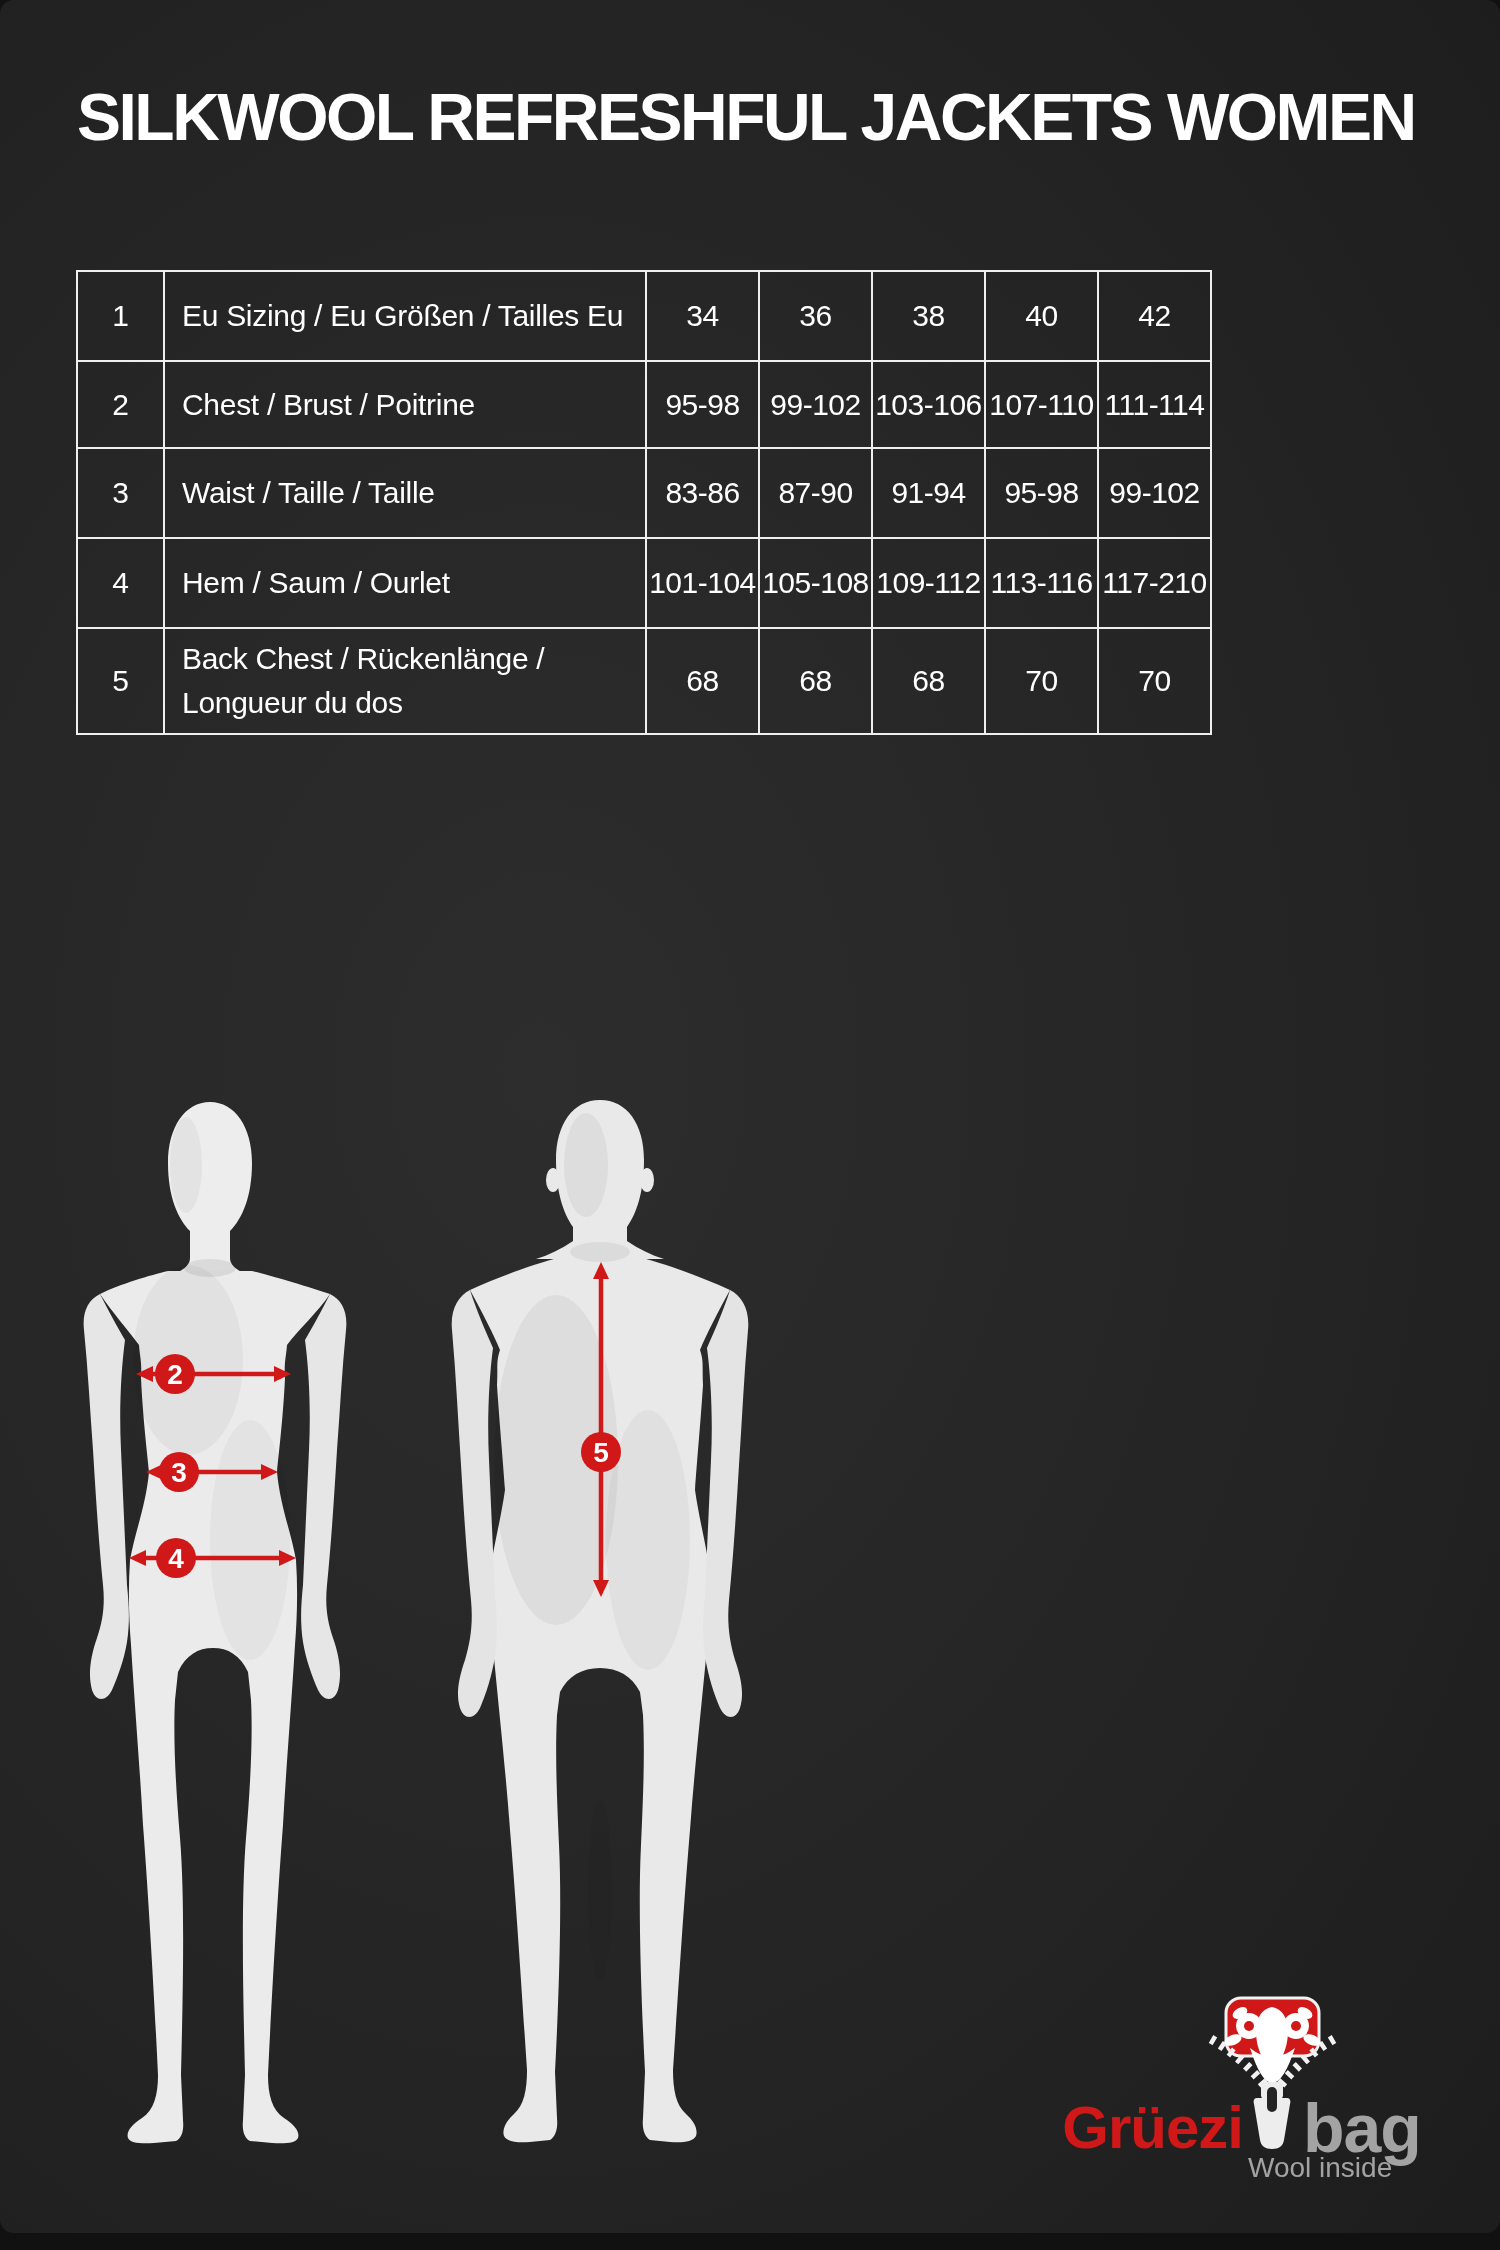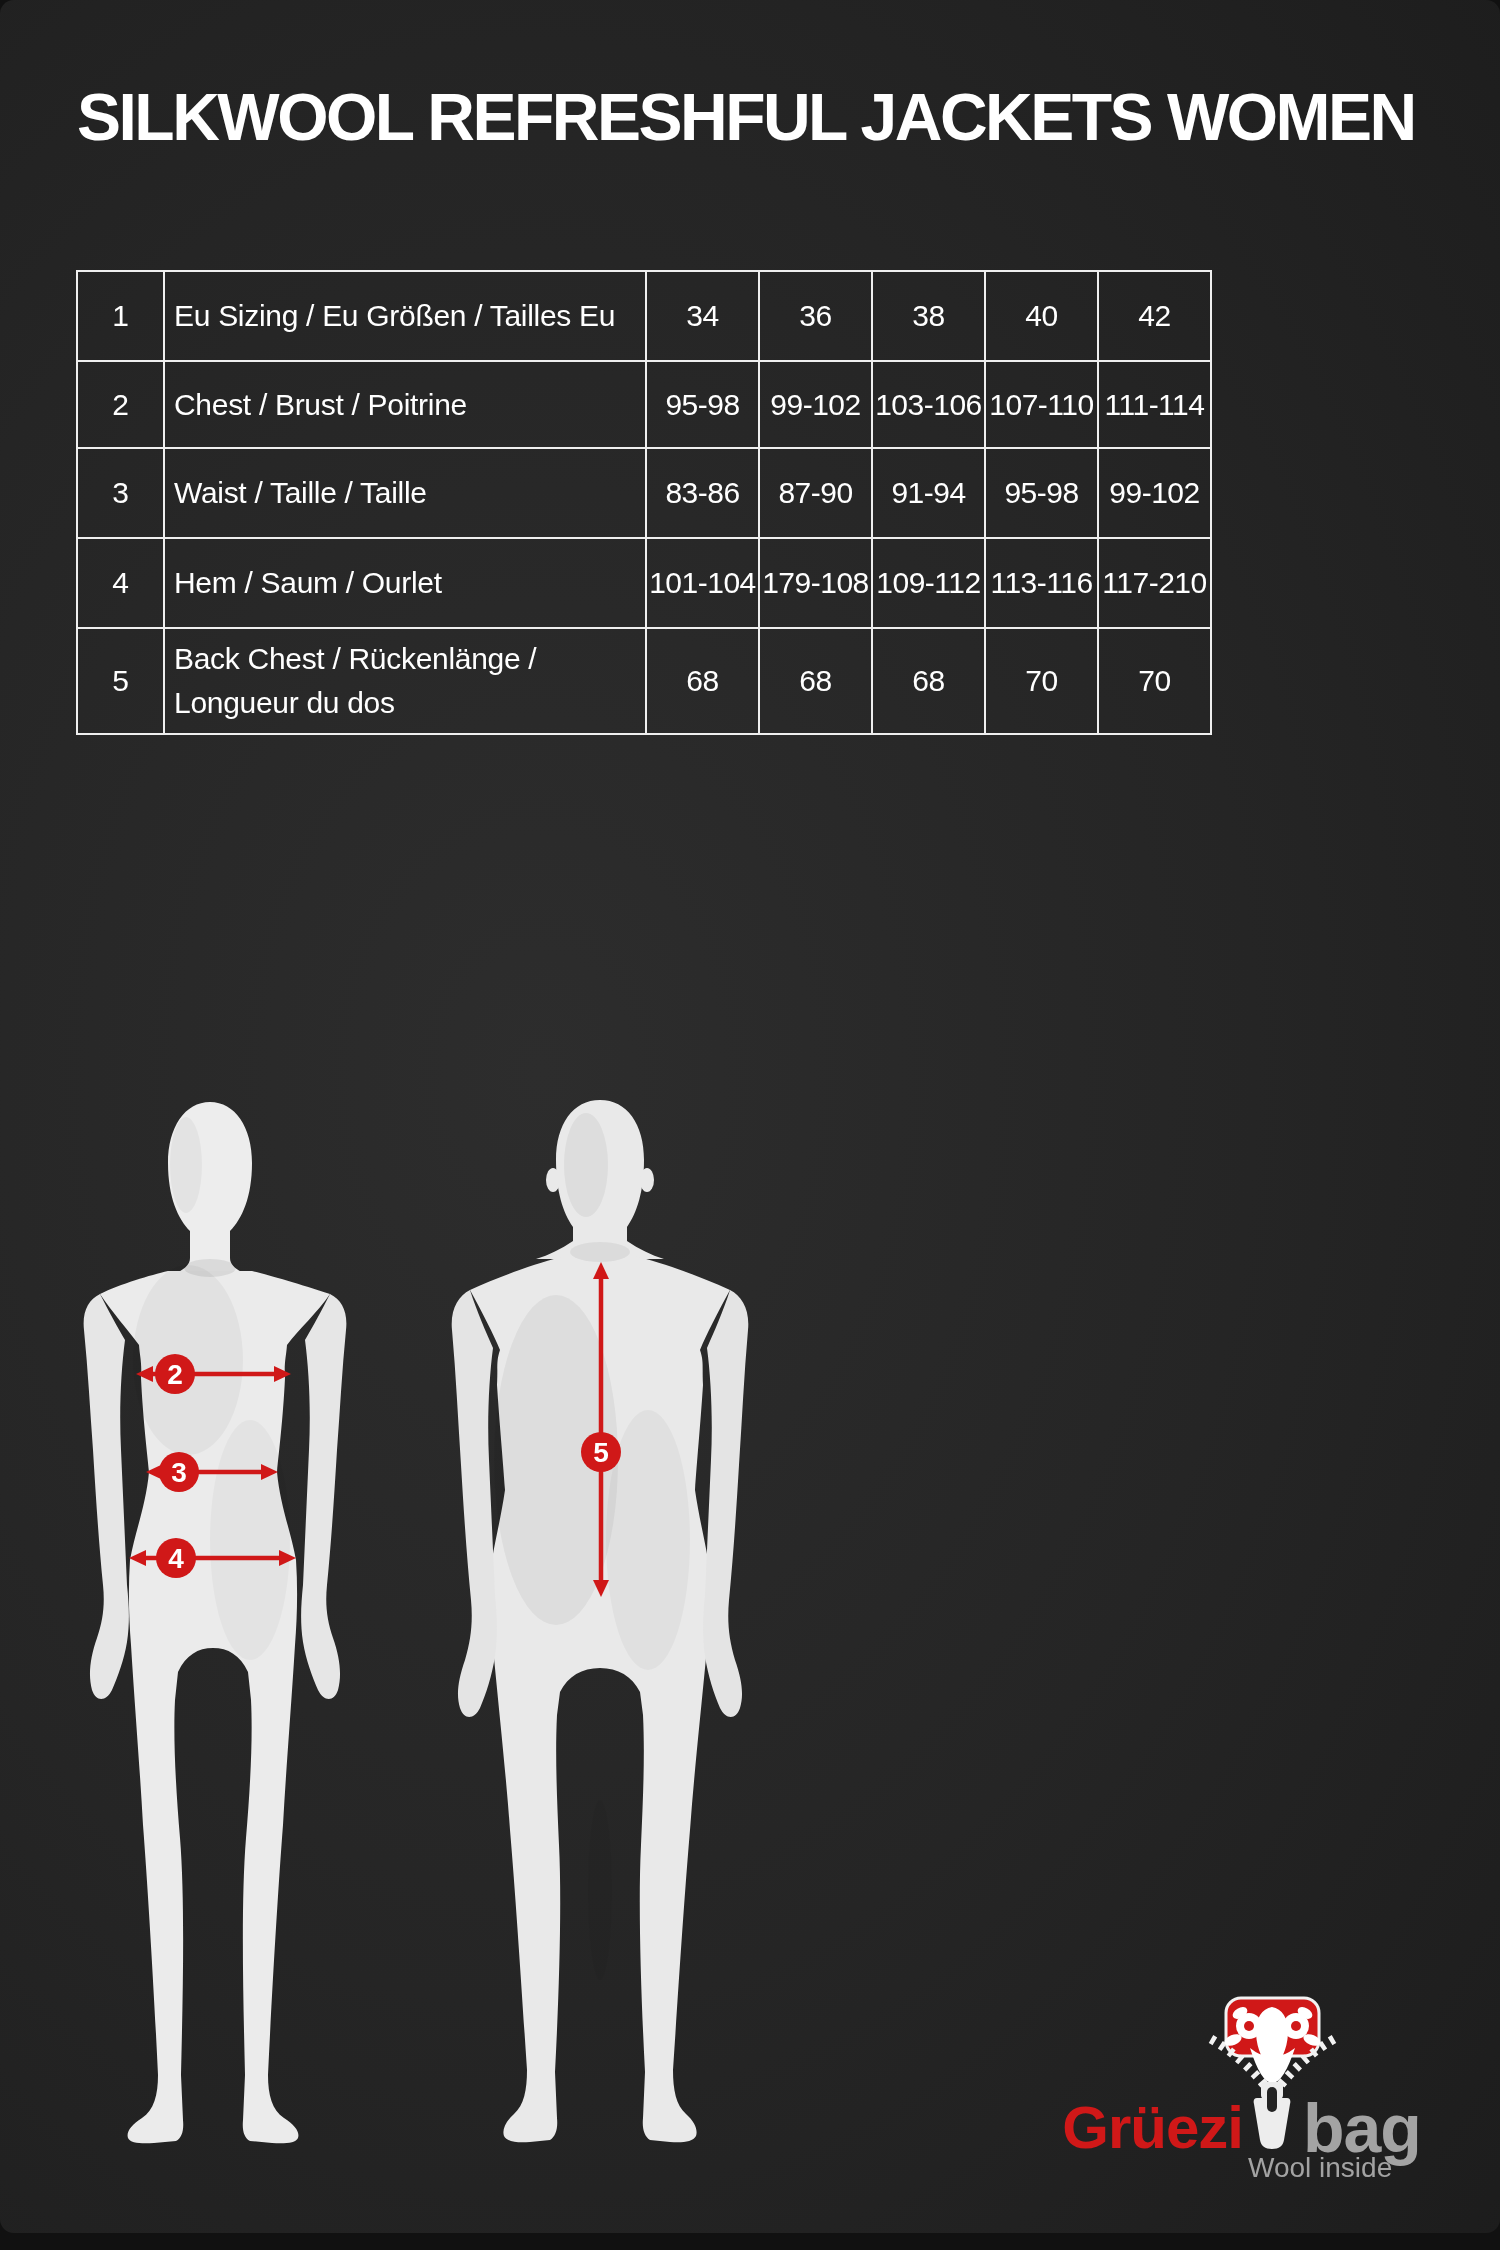--- a/index.html
+++ b/index.html
@@ -34,21 +34,21 @@
   }
   .size-table .note-cell{
     font-weight:bold;font-style:italic;
     font-size:30px;line-height:47px;
     white-space:pre-line;
   }
   .size-table .size-head{
     font-size:42px;font-weight:bold;letter-spacing:0;
   }
   .size-table .label-cell{
-    text-align:left;padding-left:9px;padding-right:6px;
+    text-align:left;padding-left:17px;padding-right:6px;
     line-height:44px;
   }
   .size-table .val-cell{letter-spacing:-0.5px;}
   .figures{position:absolute;left:0;top:1080px;}
   .logo-art{position:absolute;left:1190px;top:1985px;}
   .logo-text-red{
     position:absolute;left:963px;top:2098px;width:280px;
     text-align:right;color:#d01818;
     font-size:60px;line-height:60px;font-weight:bold;letter-spacing:-1px;
     white-space:nowrap;
@@ -109,21 +109,21 @@
       <td class="val-cell">83-86</td>
       <td class="val-cell">87-90</td>
       <td class="val-cell">91-94</td>
       <td class="val-cell">95-98</td>
       <td class="val-cell">99-102</td>
     </tr>
     <tr style="height:90px">
       <td>4</td>
       <td class="label-cell">Hem / Saum / Ourlet</td>
       <td class="val-cell">101-104</td>
-      <td class="val-cell">179-108</td>
+      <td class="val-cell">105-108</td>
       <td class="val-cell">109-112</td>
       <td class="val-cell">113-116</td>
       <td class="val-cell">117-210</td>
     </tr>
     <tr style="height:106px">
       <td>5</td>
       <td class="label-cell">Back Chest / Rückenlänge / Longueur du dos</td>
       <td class="val-cell">68</td>
       <td class="val-cell">68</td>
       <td class="val-cell">68</td>

